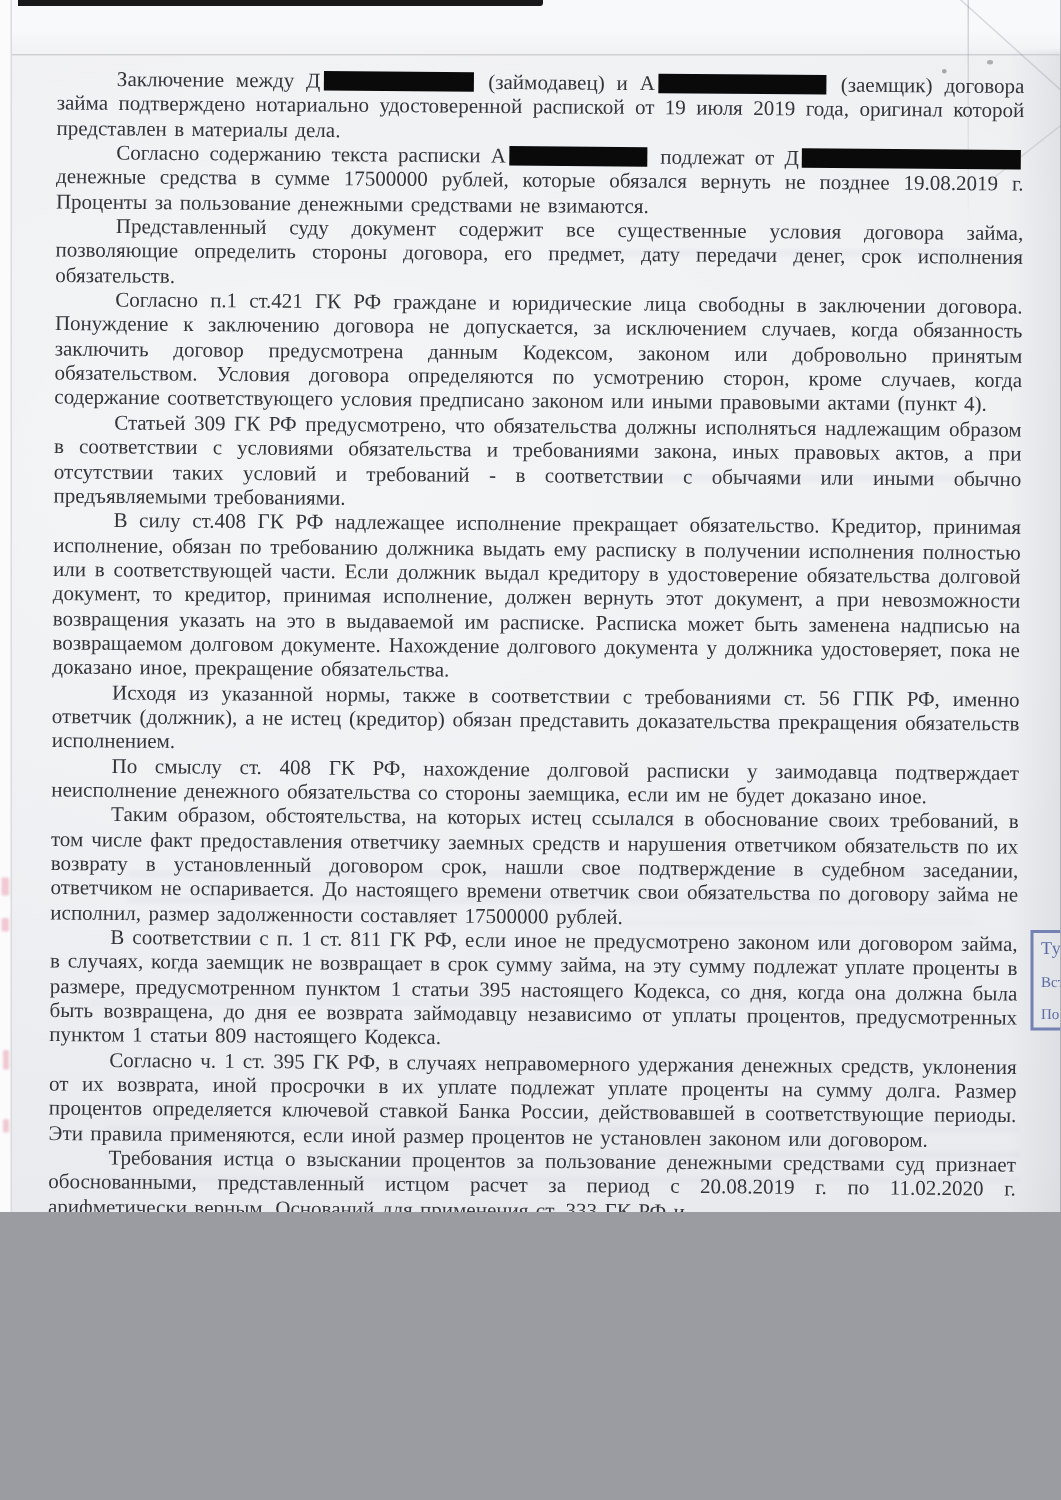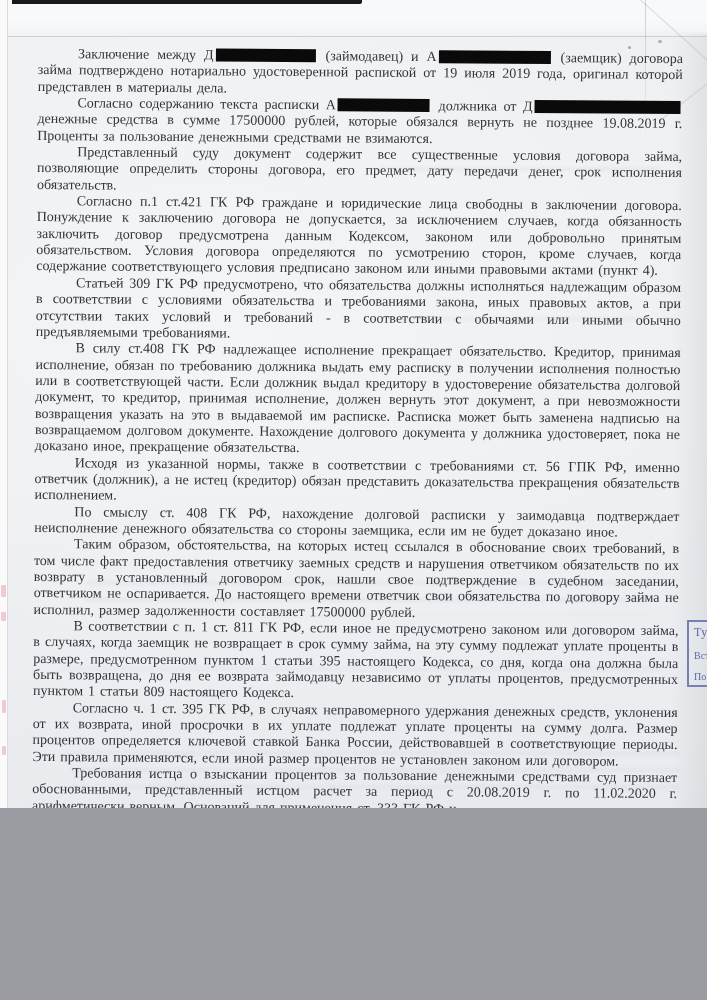--- a/index.html
+++ b/index.html
@@ -85,21 +85,21 @@
   <div class="bleed b4"></div>
   <div class="bleed b5"></div>
   <div class="bleed b6"></div>
   <div class="pink pk1"></div>
   <div class="pink pk2"></div>
   <div class="pink pk3"></div>
   <div class="pink pk4"></div>
 
   <div class="body-text">
     <p><span>Заключение между Д</span><span class="redact rw1"></span><span> (займодавец) и А</span><span class="redact rw2"></span><span> (заемщик) договора займа подтверждено нотариально удостоверенной распиской от 19 июля 2019 года, оригинал которой представлен в материалы дела.</span></p>
-    <p><span>Согласно содержанию текста расписки А</span><span class="redact rw3"></span><span> должника от Д</span><span class="redact rw4"></span><span> денежные средства в сумме 17500000 рублей, которые обязался вернуть не позднее 19.08.2019 г. Проценты за пользование денежными средствами не взимаются.</span></p>
+    <p><span>Согласно содержанию текста расписки А</span><span class="redact rw3"></span><span> подлежат от Д</span><span class="redact rw4"></span><span> денежные средства в сумме 17500000 рублей, которые обязался вернуть не позднее 19.08.2019 г. Проценты за пользование денежными средствами не взимаются.</span></p>
     <p>Представленный суду документ содержит все существенные условия договора займа, позволяющие определить стороны договора, его предмет, дату передачи денег, срок исполнения обязательств.</p>
     <p>Согласно п.1 ст.421 ГК РФ граждане и юридические лица свободны в заключении договора. Понуждение к заключению договора не допускается, за исключением случаев, когда обязанность заключить договор предусмотрена данным Кодексом, законом или добровольно принятым обязательством. Условия договора определяются по усмотрению сторон, кроме случаев, когда содержание соответствующего условия предписано законом или иными правовыми актами (пункт 4).</p>
     <p>Статьей 309 ГК РФ предусмотрено, что обязательства должны исполняться надлежащим образом в соответствии с условиями обязательства и требованиями закона, иных правовых актов, а при отсутствии таких условий и требований - в соответствии с обычаями или иными обычно предъявляемыми требованиями.</p>
     <p>В силу ст.408 ГК РФ надлежащее исполнение прекращает обязательство. Кредитор, принимая исполнение, обязан по требованию должника выдать ему расписку в получении исполнения полностью или в соответствующей части. Если должник выдал кредитору в удостоверение обязательства долговой документ, то кредитор, принимая исполнение, должен вернуть этот документ, а при невозможности возвращения указать на это в выдаваемой им расписке. Расписка может быть заменена надписью на возвращаемом долговом документе. Нахождение долгового документа у должника удостоверяет, пока не доказано иное, прекращение обязательства.</p>
     <p>Исходя из указанной нормы, также в соответствии с требованиями ст. 56 ГПК РФ, именно ответчик (должник), а не истец (кредитор) обязан представить доказательства прекращения обязательств исполнением.</p>
     <p>По смыслу ст. 408 ГК РФ, нахождение долговой расписки у заимодавца подтверждает неисполнение денежного обязательства со стороны заемщика, если им не будет доказано иное.</p>
     <p>Таким образом, обстоятельства, на которых истец ссылался в обоснование своих требований, в том числе факт предоставления ответчику заемных средств и нарушения ответчиком обязательств по их возврату в установленный договором срок, нашли свое подтверждение в судебном заседании, ответчиком не оспаривается. До настоящего времени ответчик свои обязательства по договору займа не исполнил, размер задолженности составляет 17500000 рублей.</p>
     <p>В соответствии с п. 1 ст. 811 ГК РФ, если иное не предусмотрено законом или договором займа, в случаях, когда заемщик не возвращает в срок сумму займа, на эту сумму подлежат уплате проценты в размере, предусмотренном пунктом 1 статьи 395 настоящего Кодекса, со дня, когда она должна была быть возвращена, до дня ее возврата займодавцу независимо от уплаты процентов, предусмотренных пунктом 1 статьи 809 настоящего Кодекса.</p>
     <p>Согласно ч. 1 ст. 395 ГК РФ, в случаях неправомерного удержания денежных средств, уклонения от их возврата, иной просрочки в их уплате подлежат уплате проценты на сумму долга. Размер процентов определяется ключевой ставкой Банка России, действовавшей в соответствующие периоды. Эти правила применяются, если иной размер процентов не установлен законом или договором.</p>
     <p>Требования истца о взыскании процентов за пользование денежными средствами суд признает обоснованными, представленный истцом расчет за период с 20.08.2019 г. по 11.02.2020 г. арифметически верным. Оснований для применения ст. 333 ГК РФ и</p>

